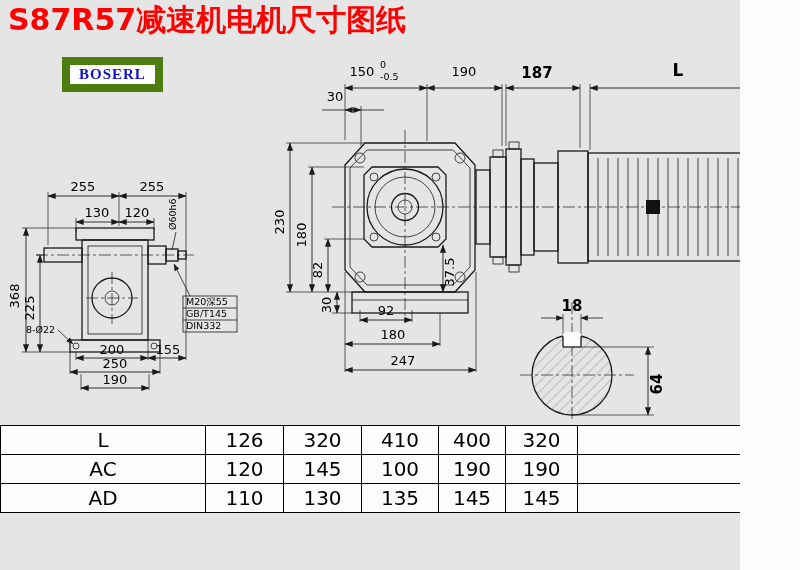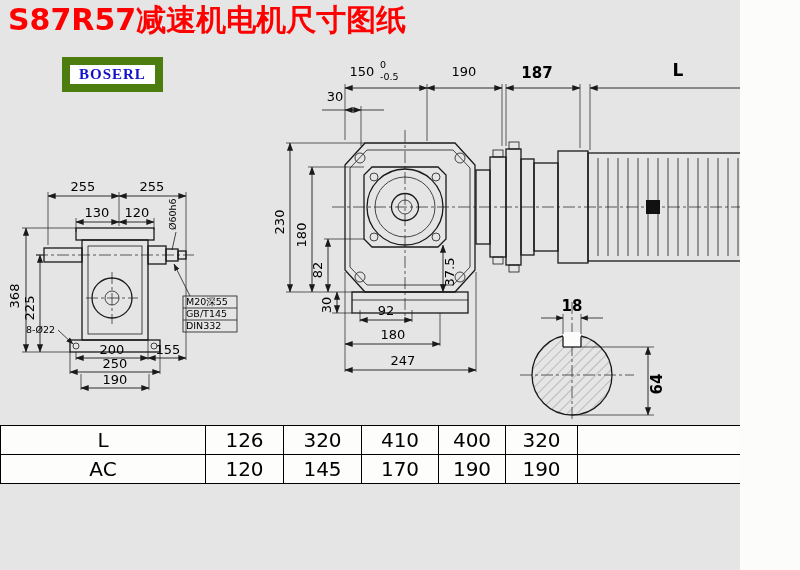--- a/index.html
+++ b/index.html
@@ -323,20 +323,29 @@
       <td>320</td>
       <td>410</td>
       <td>400</td>
       <td>320</td>
       <td></td>
     </tr>
     <tr class="row">
       <td>AC</td>
       <td>120</td>
       <td>145</td>
-      <td>170</td>
+      <td>100</td>
       <td>190</td>
       <td>190</td>
+      <td></td>
+    </tr>
+    <tr class="row">
+      <td>AD</td>
+      <td>110</td>
+      <td>130</td>
+      <td>135</td>
+      <td>145</td>
+      <td>145</td>
       <td></td>
     </tr>
   </tbody>
     </table>
 </div>
 
 </body></html>

